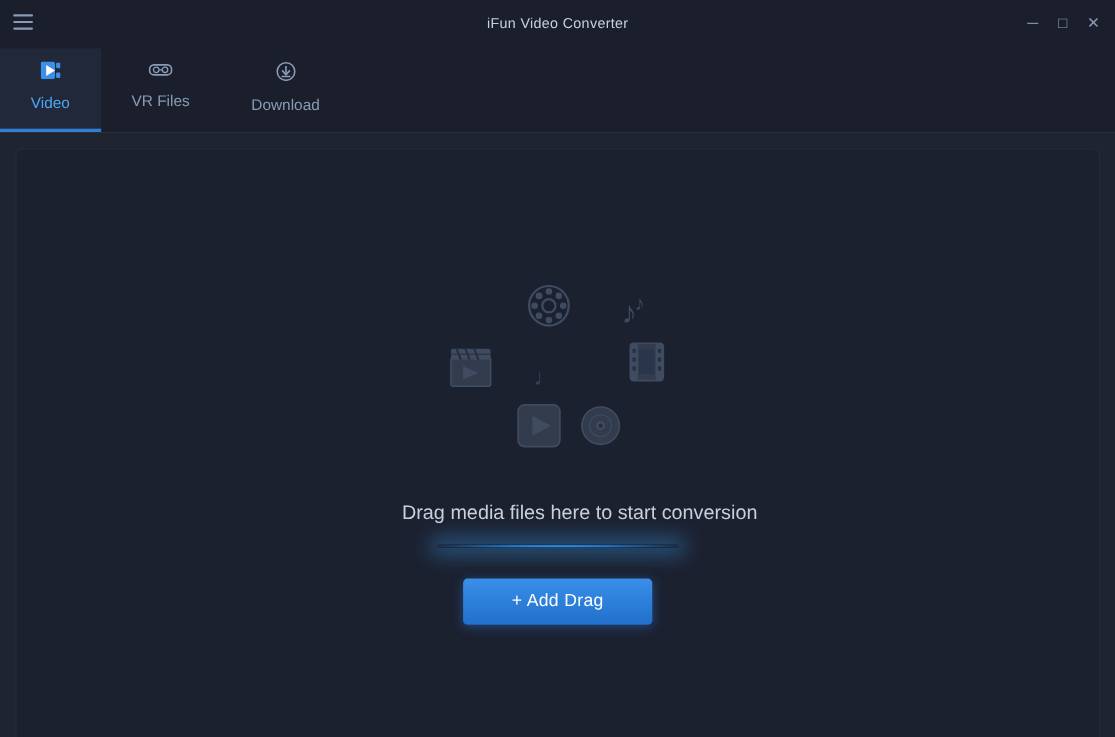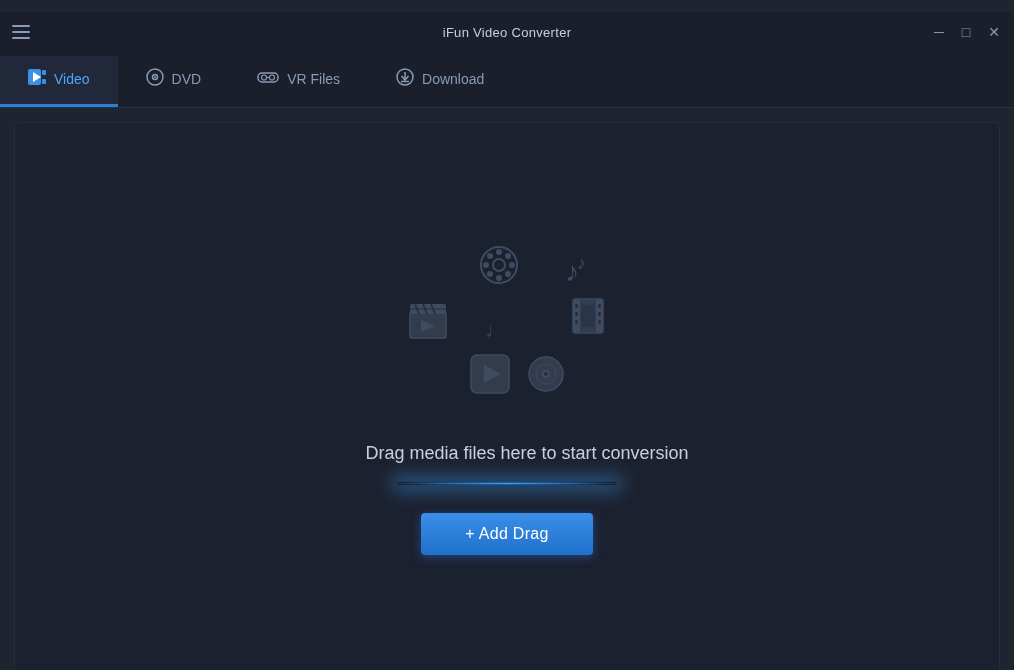--- a/index.html
+++ b/index.html
@@ -14,21 +14,20 @@
     }
 
     
     .title-bar {
       display: flex;
       align-items: center;
       justify-content: space-between;
       background: #1a1f2b;
       height: 40px;
       padding: 0 12px;
-      margin-top: 12px;
     }
 
     .title-bar-left {
       display: flex;
       align-items: center;
     }
 
     .hamburger-icon {
       display: flex;
       flex-direction: column;
@@ -82,20 +81,21 @@
       display: flex;
       align-items: center;
       gap: 8px;
       padding: 12px 28px 14px;
       color: #8a9bb5;
       font-size: 14px;
       cursor: pointer;
       border-bottom: 3px solid transparent;
       position: relative;
       transition: color 0.2s;
+      flex-direction: column;
     }
 
     .tab.active {
       color: #4da6f5;
       border-bottom: 3px solid #2e7fd4;
       background: #21283a;
     }
 
     .tab-icon {
       font-size: 16px;
@@ -217,31 +217,20 @@
         <polygon points="5,3 13,8 5,13" fill="white"></polygon>
         <rect x="14" y="1" width="4" height="5" rx="1" fill="#3a8fe8"></rect>
         <rect x="14" y="10" width="4" height="5" rx="1" fill="#3a8fe8"></rect>
       </svg>
     </span>
     <span>Video</span>
   </div>
   <div class="tab">
     <span class="tab-icon">
       
-      <svg width="18" height="18" viewBox="0 0 18 18" fill="none">
-        <circle cx="9" cy="9" r="8" stroke="#8a9bb5" stroke-width="1.5" fill="none"></circle>
-        <circle cx="9" cy="9" r="2.5" stroke="#8a9bb5" stroke-width="1.5" fill="none"></circle>
-        <circle cx="9" cy="9" r="1" fill="#8a9bb5"></circle>
-      </svg>
-    </span>
-    <span>DVD</span>
-  </div>
-  <div class="tab">
-    <span class="tab-icon">
-      
       <svg width="22" height="14" viewBox="0 0 22 14" fill="none">
         <rect x="1" y="3" width="20" height="9" rx="4" stroke="#8a9bb5" stroke-width="1.5" fill="none"></rect>
         <circle cx="7" cy="7.5" r="2.5" stroke="#8a9bb5" stroke-width="1.2" fill="none"></circle>
         <circle cx="15" cy="7.5" r="2.5" stroke="#8a9bb5" stroke-width="1.2" fill="none"></circle>
         <line x1="9.5" y1="7.5" x2="12.5" y2="7.5" stroke="#8a9bb5" stroke-width="1.2"></line>
       </svg>
     </span>
     <span>VR Files</span>
   </div>
   <div class="tab">

